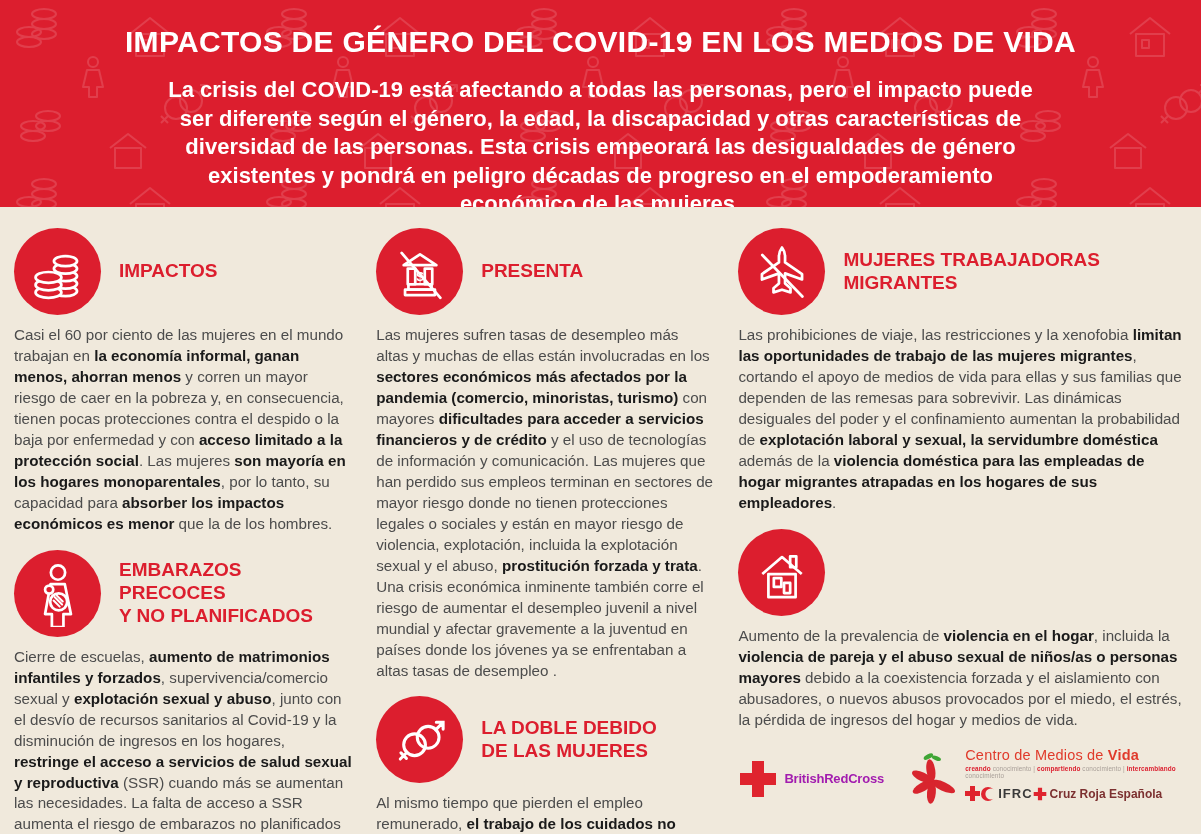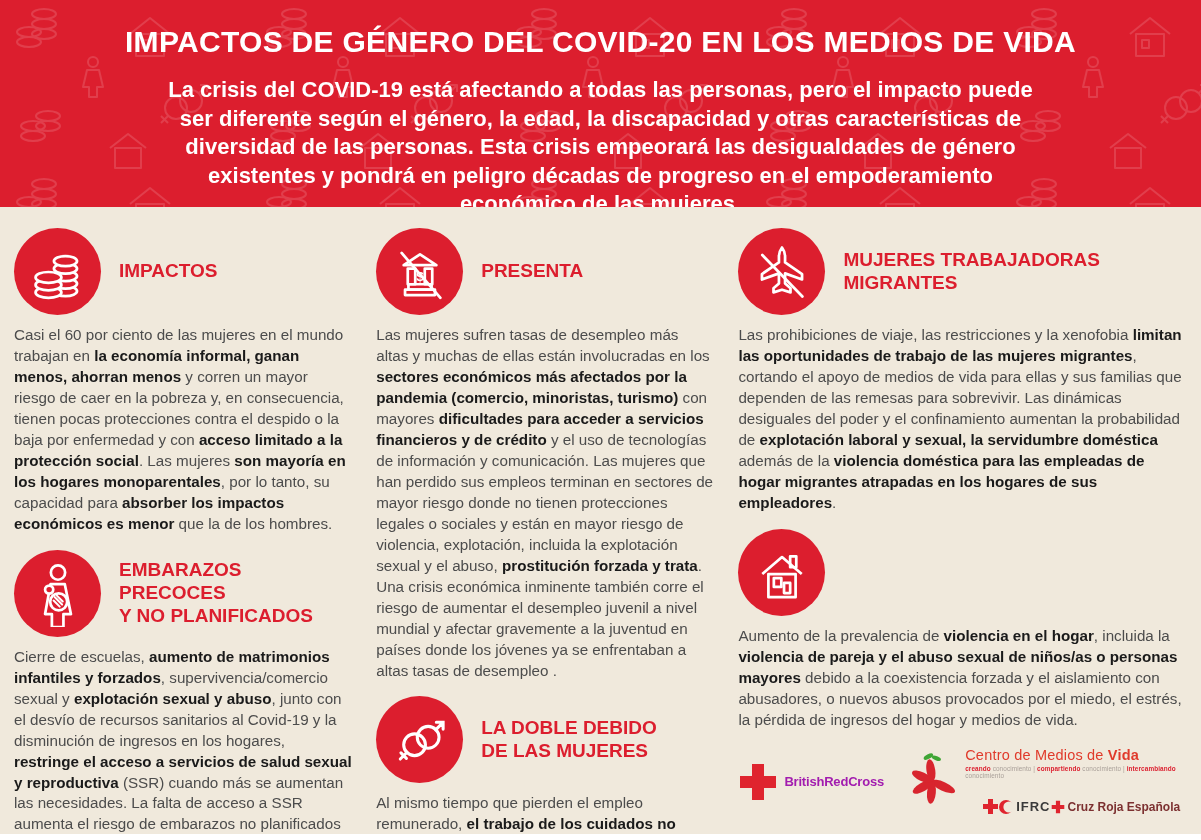--- a/index.html
+++ b/index.html
@@ -29,21 +29,21 @@
   
   .footer { display:flex; align-items:center; gap:14px; margin-top:16px; }
   .brc { display:flex; align-items:center; gap:6px; }
   .brc-label { font-size:13px; font-weight:800; color:#a21caf; letter-spacing:-.2px; }
   .lrc { display:flex; align-items:flex-start; gap:8px; margin-left:8px; }
   .lrc-right { display:flex; flex-direction:column; }
   .lrc-title { font-size:14.5px; color:#E03A2B; font-weight:400; letter-spacing:.2px; }
   .lrc-title .bold { font-weight:800; }
   .lrc-tagline { font-size:6.4px; color:#A9A099; margin-top:2px; letter-spacing:.1px; }
   .lrc-tagline .b { color:#DC1E2E; font-weight:700; }
-  .lrc-logos { display:flex; align-items:center; justify-content:flex-end; margin-top:18px; width:215px; }
+  .lrc-logos { display:flex; align-items:center; justify-content:flex-start; margin-top:5px; width:215px; }
   .ifrc { display:flex; align-items:center; gap:3px; }
   .ifrc-label { font-size:13px; font-weight:800; color:#3A3A3A; letter-spacing:1px; }
   .cre { display:flex; align-items:center; gap:3px; }
   .cre-label { font-size:12px; font-weight:700; color:#7C3030; }
 
   .bottom-strip { height:6px; background:#ffffff; position:absolute; left:0; right:0; bottom:0; }
 </style>
 </head>
 <body>
 
@@ -90,21 +90,21 @@
             <g transform="translate(110,132)">
               <path d="M0,16 L18,2 L36,16"></path>
                 <rect x="5" y="16" width="26" height="20"></rect>
             </g>
           </g>
         </pattern>
       </defs>
       <rect x="0" y="0" width="100%" height="100%" fill="url(#hp)"></rect>
     </svg>
     <div class="header-content">
-      <div class="page-title">IMPACTOS DE GÉNERO DEL COVID-20 EN LOS MEDIOS DE VIDA</div>
+      <div class="page-title">IMPACTOS DE GÉNERO DEL COVID-19 EN LOS MEDIOS DE VIDA</div>
       <p class="page-subtitle">La crisis del COVID-19 está afectando a todas las personas, pero el impacto puede ser diferente según el género, la edad, la discapacidad y otras características de diversidad de las personas. Esta crisis empeorará las desigualdades de género existentes y pondrá en peligro décadas de progreso en el empoderamiento económico de las mujeres.</p>
     </div>
   </div>
 
   <div class="main">
 
     <div class="col">
       <div class="section">
         <div class="sec-head">
           <div class="icon-circle">

